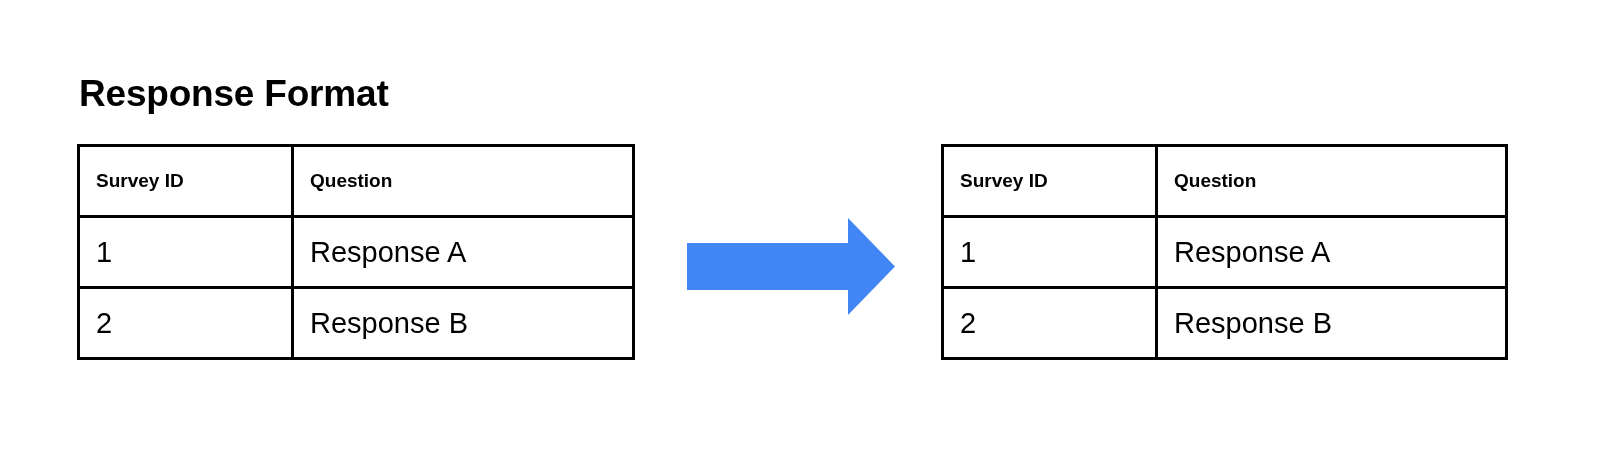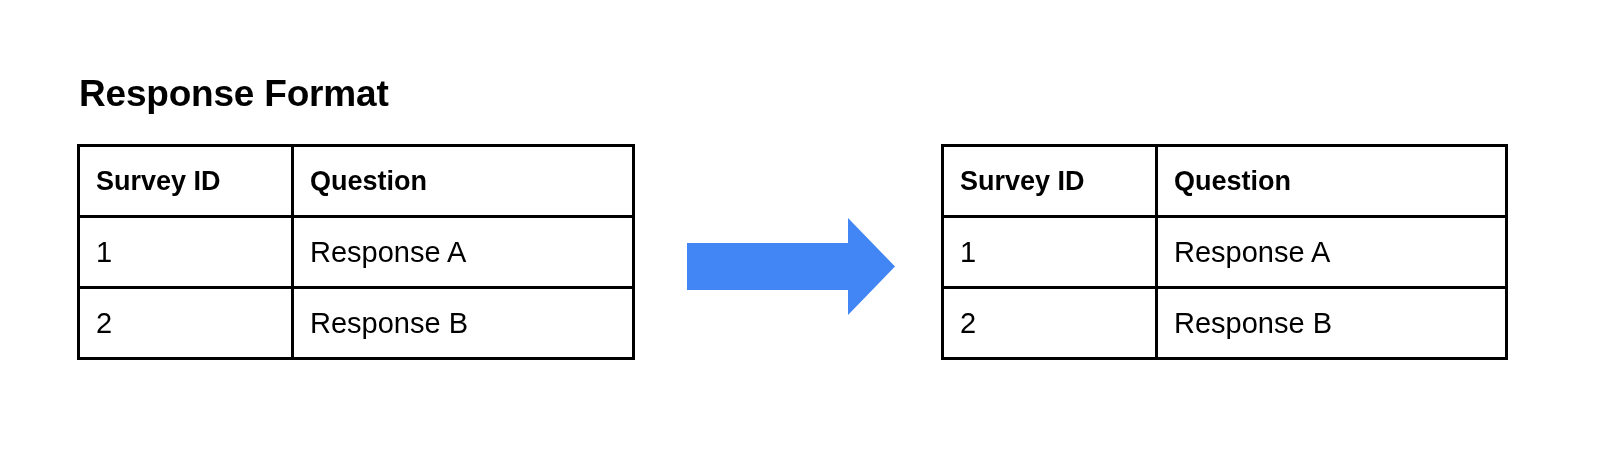--- a/index.html
+++ b/index.html
@@ -57,21 +57,21 @@
     vertical-align: middle;
     text-align: left;
     color: #000000;
     font-size: 29px;
     font-weight: normal;
     line-height: 34px;
     background: #ffffff;
   }
   .data-table th {
     font-weight: bold;
-    font-size: 27px;
+    font-size: 19px;
   }
 
   #table-left  { left: 77px;  top: 144px; width: 555px; }
   #table-right { left: 41px;  top: 144px; width: 564px; }
 
   #table-left  col.c-id  { width: 214px; }
   #table-left  col.c-q   { width: 341px; }
   #table-right col.c-id  { width: 214px; }
   #table-right col.c-q   { width: 350px; }
 

